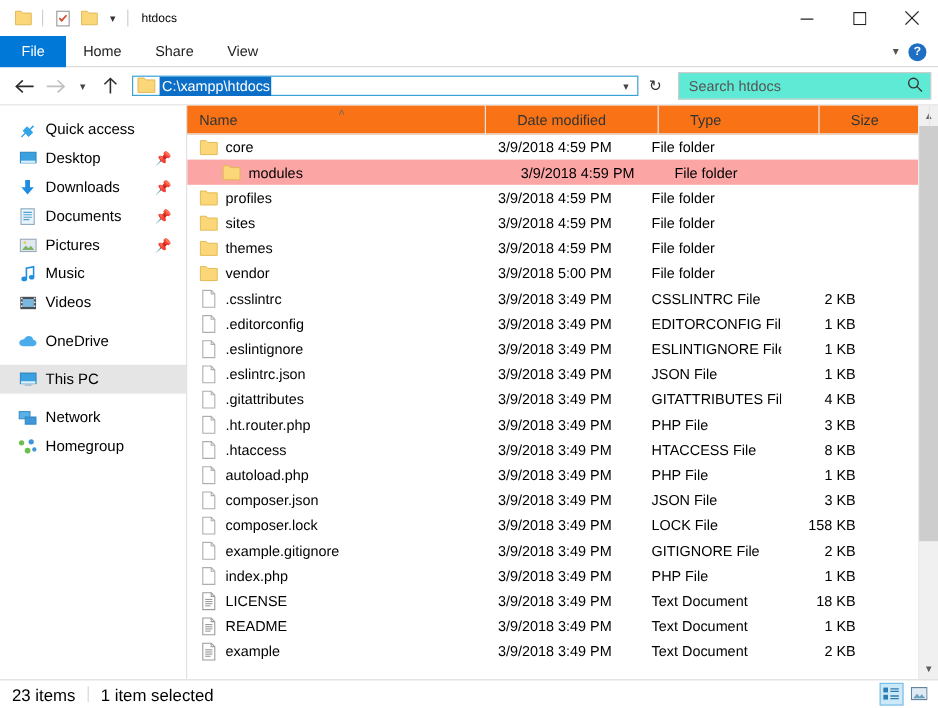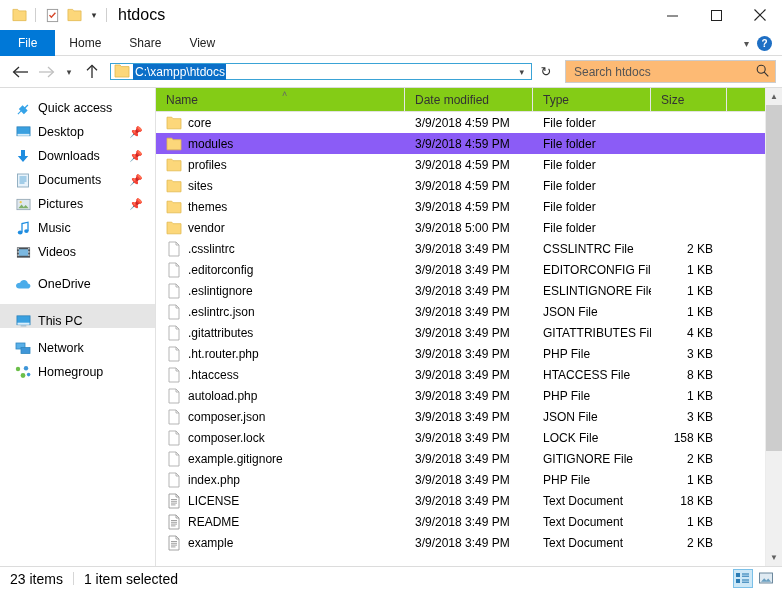--- a/index.html
+++ b/index.html
@@ -28,21 +28,21 @@
   }
   .qat { display: flex; align-items: center; gap: 0px; }
   .qat-ico {
     width: 22px; height: 22px;
     display: flex; align-items: center; justify-content: center;
   }
   .sep {
     width: 1px; height: 14px; background: #cfcfcf; margin: 0 5px;
   }
   .title-text {
-    font-size: 16px; color: #000; margin-left: 6px; white-space: nowrap;
+    font-size: 10px; color: #000; margin-left: 6px; white-space: nowrap;
   }
   .chevron-qat {
     font-size: 9px; color: #333; margin-left: 2px; width: 14px;
     display: flex; align-items: center; justify-content: center;
   }
   .wctrls {
     position: absolute; right: 0; top: 0; height: 30px; display: flex;
   }
   .wbtn {
     width: 44px; height: 30px; display: flex; align-items: center; justify-content: center;
@@ -104,21 +104,21 @@
     padding: 1px 1px 1px 2px; white-space: nowrap;
   }
   .addr-spacer { flex: 1 1 auto; }
   .addr-chev { font-size: 9px; color: #444; padding: 0 5px; }
   .refresh {
     width: 22px; height: 23px; display: flex; align-items: center; justify-content: center;
     color: #333; font-size: 13px; margin-left: 1px;
   }
   .searchbox {
     width: 211px; height: 23px; margin-left: 6px;
-    border: 1px solid #cccccc; background: #fdba74;
+    border: 1px solid #cccccc; background: #5eead4;
     display: flex; align-items: center; padding: 0 6px 0 8px;
   }
   .search-ph { font-size: 12px; color: #555; flex: 1 1 auto; }
   .search-ico { color: #333; font-size: 12px; }
 
   
   .body {
     flex: 1 1 auto; display: flex; min-height: 0;
     border-top: 1px solid #dcdcdc;
   }
@@ -130,21 +130,21 @@
     padding-top: 8px;
     overflow: hidden;
     position: relative;
   }
   .nav-item {
     height: 24px; display: flex; align-items: center;
     padding-left: 14px; font-size: 12.5px; color: #000;
     position: relative;
   }
   .nav-item.indent { }
-  .nav-item.sel { background: #e5e5e5; align-items: flex-end; }
+  .nav-item.sel { background: #e5e5e5; }
   .nav-ico {
     width: 18px; flex: 0 0 18px; display: flex; align-items: center; justify-content: center;
     margin-right: 6px;
   }
   .nav-label { white-space: nowrap; }
   .pin { position: absolute; right: 12px; color: #9a9a9a; font-size: 11px; }
   .nav-gap { height: 8px; }
 
   
   .listpane {
@@ -153,43 +153,44 @@
     position: relative;
     background: #fff;
   }
   .sortmark {
     position: absolute; left: 126px; top: 1px; font-size: 9px; color: #666; z-index: 4;
   }
   .headerrow {
     height: 24px; flex: 0 0 24px;
     display: flex; align-items: center;
     border-bottom: 1px solid #e2e2e2;
-    background: #84cc16;
+    background: #f97316;
     font-size: 12px; color: #333;
     padding-left: 0;
     position: relative;
+    gap: 16px;
   }
   .hcell {
     height: 24px; display: flex; align-items: center;
     border-right: 1px solid #e6e6e6;
     padding-left: 10px; white-space: nowrap;
   }
   .c-name { width: 249px; flex: 0 0 249px; }
   .c-date { width: 128px; flex: 0 0 128px; }
   .c-type { width: 118px; flex: 0 0 118px; }
   .c-size { width: 76px; flex: 0 0 76px; }
 
   .rows {
     flex: 1 1 auto; overflow: hidden; position: relative;
   }
   .row {
     height: 21px; display: flex; align-items: center;
     font-size: 12px; color: #000;
   }
-  .row.sel { background: #8b5cf6; }
+  .row.sel { background: #fca5a5; justify-content: center; }
   .cell { height: 21px; display: flex; align-items: center; white-space: nowrap; overflow: hidden; }
   .cell.name { width: 249px; flex: 0 0 249px; padding-left: 10px; gap: 6px; }
   .cell.date { width: 128px; flex: 0 0 128px; padding-left: 10px; color: #000; }
   .cell.type { width: 118px; flex: 0 0 118px; padding-left: 10px; }
   .cell.size { width: 76px; flex: 0 0 76px; padding-right: 14px; justify-content: flex-end; }
   .ficon { width: 16px; height: 16px; flex: 0 0 16px; display: block; }
 
   
   .vscroll {
     width: 17px; flex: 0 0 17px;

